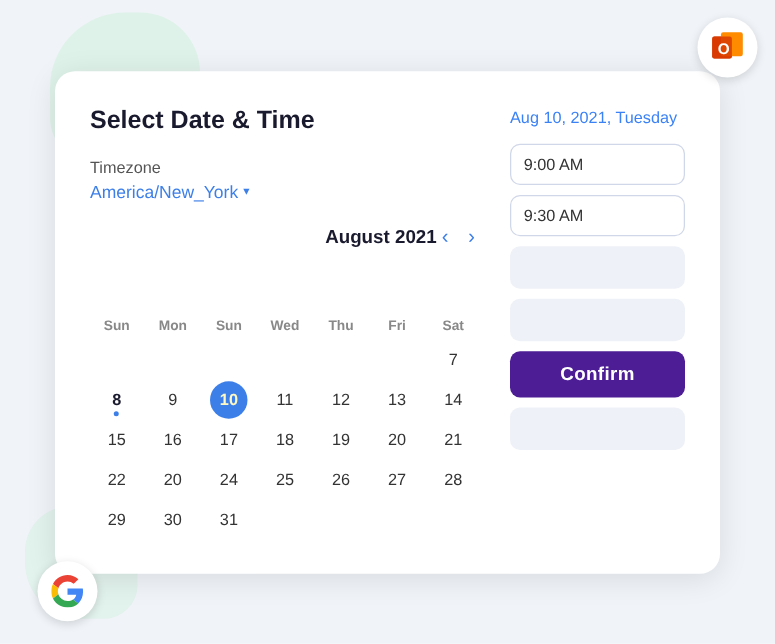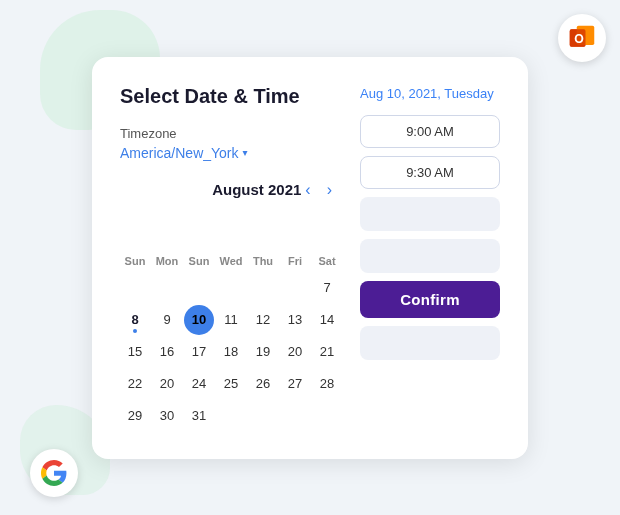--- a/index.html
+++ b/index.html
@@ -78,21 +78,21 @@
     .card {
       background: white;
       border-radius: 16px;
       box-shadow: 0 4px 24px rgba(0,0,0,0.10);
       display: flex;
       flex-direction: row;
       padding: 28px 28px 28px 28px;
       gap: 24px;
       position: relative;
       z-index: 5;
-      width: 436px;
+      width: 532px;
       min-height: 400px;
     }
 
     
     .left-panel {
       flex: 1;
       min-width: 0;
     }
 
     .panel-title {
@@ -196,21 +196,21 @@
       left: 50%;
       transform: translateX(-50%);
       width: 4px;
       height: 4px;
       background: #3d7fe8;
       border-radius: 50%;
     }
 
     .cal-day.selected {
       background: #3d7fe8;
-      color: #000000;
+      color: #fef9c3;
       font-weight: 700;
       border-radius: 50%;
     }
 
     .cal-day.selected::after {
       display: none;
     }
 
     
     .right-panel {
@@ -227,21 +227,21 @@
       margin-bottom: 4px;
       line-height: 1.4;
     }
 
     .time-slot {
       border: 1.5px solid #d0d7e8;
       border-radius: 8px;
       padding: 8px 10px;
       font-size: 13px;
       color: #333;
-      text-align: center;
+      text-align: left;
       cursor: pointer;
       font-weight: 500;
     }
 
     .time-slot.placeholder {
       background: #eef1f7;
       border: none;
       height: 34px;
     }
 

